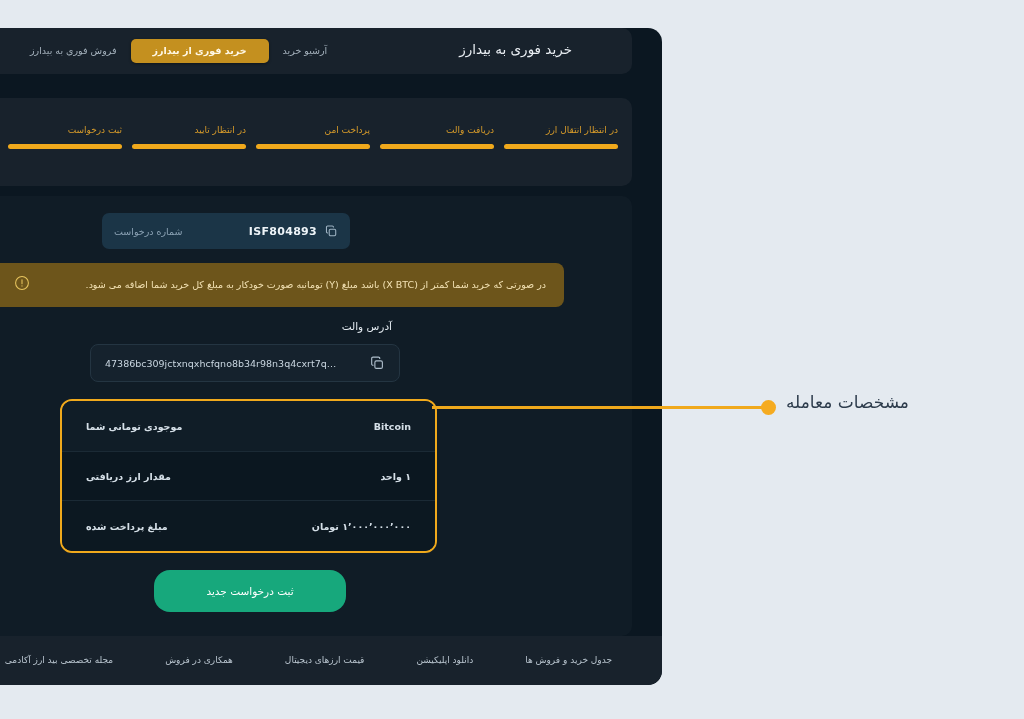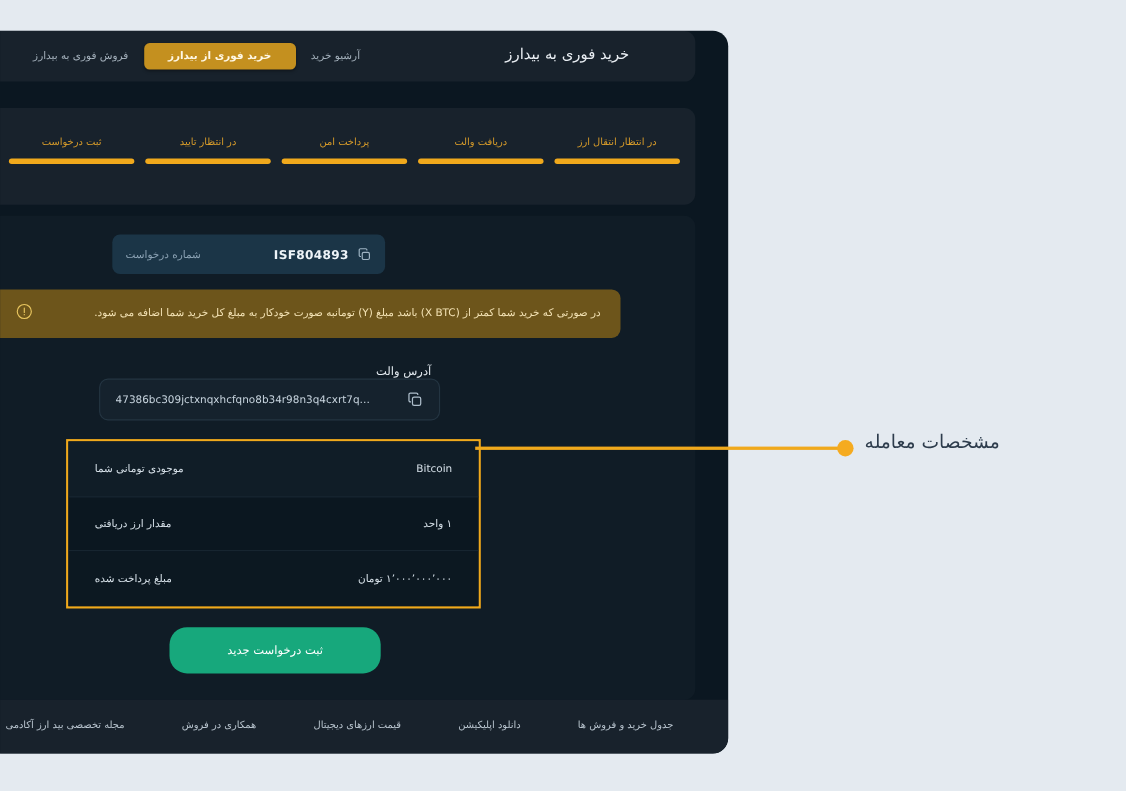--- a/index.html
+++ b/index.html
@@ -91,21 +91,20 @@
     left: 8px;
     top: 28px;
     display: flex;
     flex-direction: row;
     gap: 10px;
   }
   .step { flex: 1 1 0; }
   .step-label {
     font-size: 9px;
     color: #d89c2a;
-    text-align: center;
     white-space: nowrap;
     margin-bottom: 9px;
     line-height: 1;
   }
   .step-bar {
     height: 5px;
     border-radius: 3px;
     background: #f0a91c;
   }
 
@@ -177,21 +176,21 @@
     color: #f3e2b4;
     line-height: 1.5;
     text-align: right;
     flex: 1;
   }
 
   
   #wallet-label {
     position: absolute;
     right: 240px;
-    top: 136px;
+    top: 124px;
     font-size: 10.5px;
     color: #e4ebf1;
     white-space: nowrap;
   }
   #wallet-box {
     position: absolute;
     right: 232px;
     top: 148px;
     width: 310px;
     height: 38px;
@@ -216,23 +215,24 @@
   }
 
   
   #details-table {
     position: absolute;
     right: 195px;
     top: 203px;
     width: 377px;
     height: 154px;
     border: 2px solid #f0a91c;
-    border-radius: 0;
+    border-radius: 12px;
     overflow: hidden;
     background: #0c1821;
+    font-weight: bold;
   }
   .detail-row {
     height: 50px;
     display: flex;
     align-items: center;
     flex-direction: row-reverse;
     justify-content: space-between;
     padding: 0 24px;
   }
   .detail-row:nth-child(1) { background: #101d27; }

